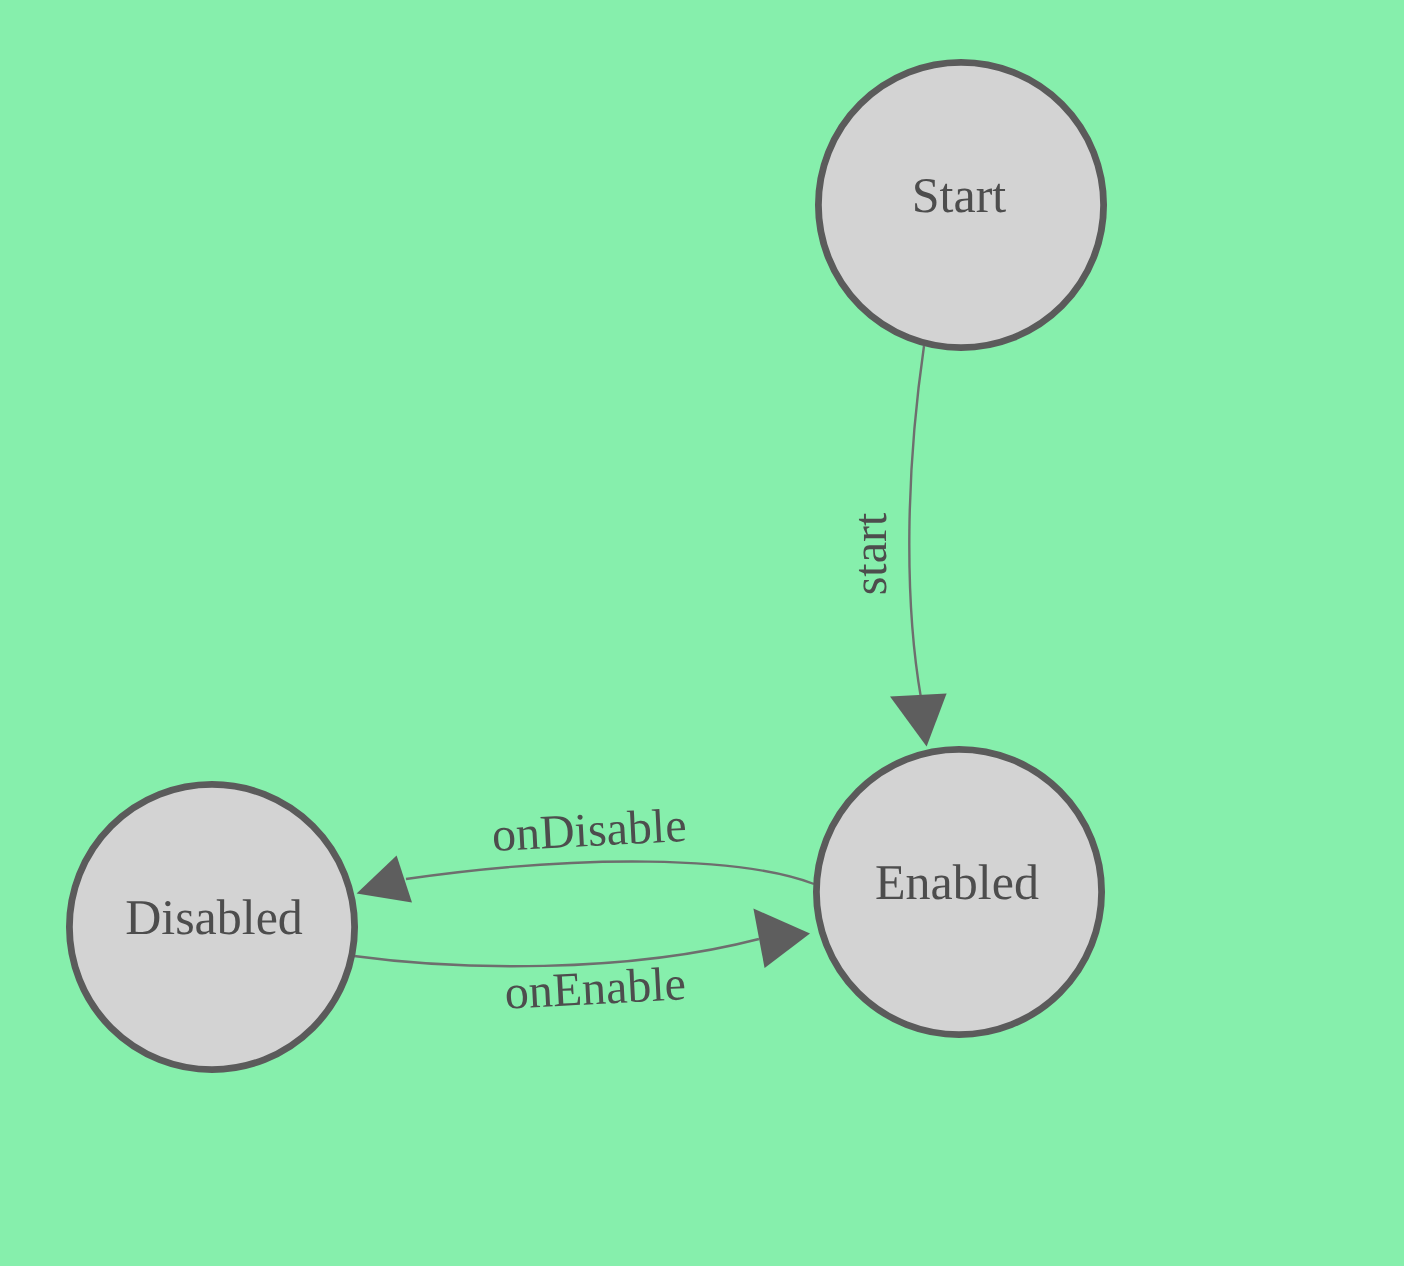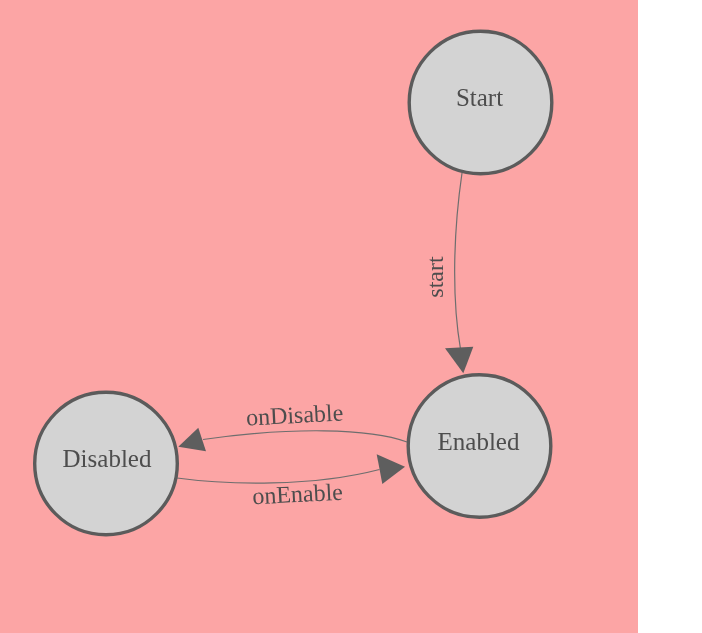--- a/index.html
+++ b/index.html
@@ -2,23 +2,23 @@
 <html style="--node-fill: #d3d3d3; --node-border: #5b5b5b; --edge-line: #6e6e6e; --arrowhead-fill: #5e5e5e; --label-text: #4d4d4d;"><head>
 <meta charset="utf-8">
 <style>
   html, body {
     margin: 0;
     padding: 0;
     background: #ffffff;
   }
   .canvas-wrap {
     position: relative;
-    width: 638px;
+    width: 702px;
     height: 633px;
-    background: #fca5a5;
+    background: #86efac;
     overflow: hidden;
     text-align: center;
   }
   svg { display: block; }
   .node-shape {
     fill: var(--node-fill, #d3d3d3);
     stroke: var(--node-border, #5b5b5b);
     stroke-width: 3.4;
   }
   .edge-path {

